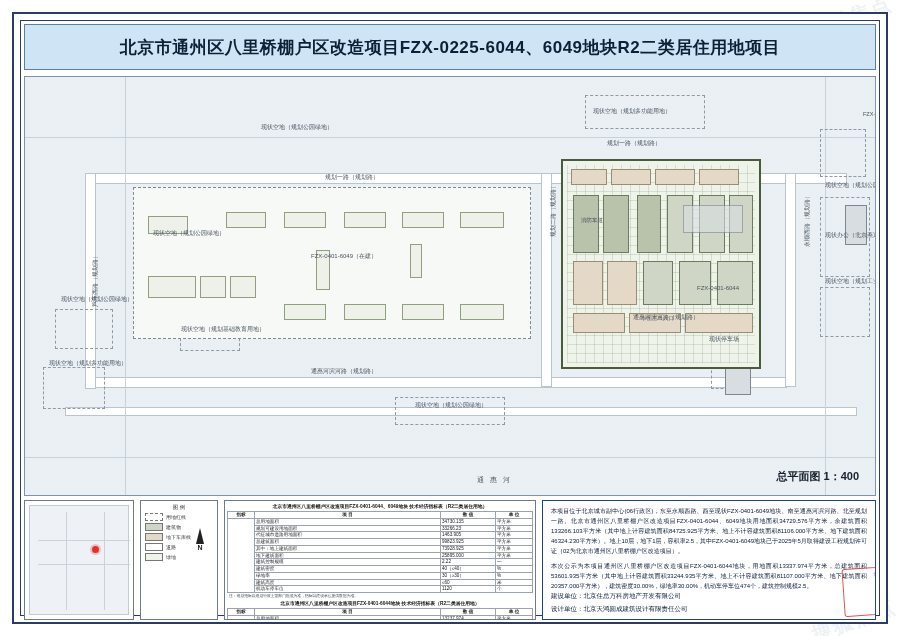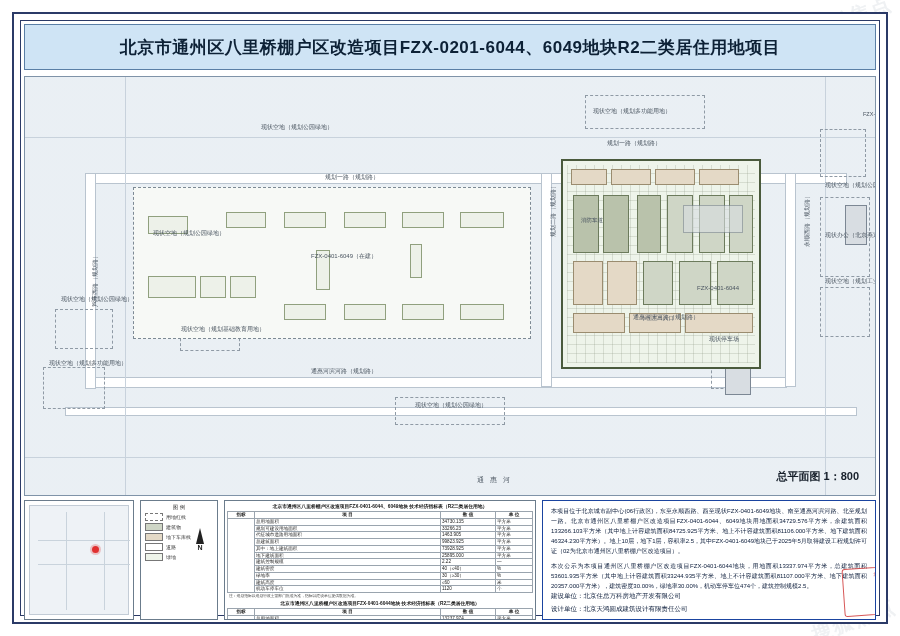--- a/index.html
+++ b/index.html
@@ -92,21 +92,21 @@
     <span>搜狐焦点</span>
   </div>
   <div class="wm wm-big" style="right:2px;bottom:2px;">
     <span>搜狐焦点</span>
   </div>
 
   <div class="frame">
     <div class="inner-frame"></div>
 
     <div class="banner">
-      <div class="banner-text">北京市通州区八里桥棚户区改造项目FZX-0201-6044、6049地块R2二类居住用地项目</div>
+      <div class="banner-text">北京市通州区八里桥棚户区改造项目FZX-0225-6044、6049地块R2二类居住用地项目</div>
     </div>
 
     <div class="map">
       <div class="mapbg"></div>
 
       <div class="road" style="left:60px;top:96px;width:760px;height:9px;"></div>
       <div class="road" style="left:60px;top:300px;width:700px;height:9px;"></div>
       <div class="road" style="left:516px;top:96px;width:9px;height:212px;"></div>
       <div class="road" style="left:760px;top:96px;width:9px;height:212px;"></div>
       <div class="road" style="left:60px;top:96px;width:9px;height:214px;"></div>
@@ -189,21 +189,21 @@
       <div class="lbl" style="left:286px;top:290px;">通惠河滨河路（规划路）</div>
       <div class="lbl" style="left:608px;top:236px;">通惠河滨河路（规划路）</div>
       <div class="lbl" style="left:390px;top:324px;">现状空地（规划公园绿地）</div>
       <div class="lbl rot" style="left:524px;top:160px;">规划二路（规划路）</div>
       <div class="lbl rot" style="left:778px;top:170px;">永顺西路（规划路）</div>
       <div class="lbl rot" style="left:66px;top:230px;">芦庄西路（规划路）</div>
       <div class="lbl sm" style="left:616px;top:238px;">小区主出入口</div>
       <div class="lbl sm" style="left:556px;top:140px;">消防车道</div>
       <div class="lbl" style="left:452px;top:398px;font-size:7px;letter-spacing:2px;">通  惠  河</div>
 
-      <div class="scalebar">总平面图  1：800</div>
+      <div class="scalebar">总平面图  1：400</div>
     </div>
 
     <div class="bottom">
 
       <div class="panel p-loc">
         <div class="loc-map">
           <div class="loc-line" style="left:8px;top:34px;width:92px;height:1px;"></div>
           <div class="loc-line" style="left:8px;top:58px;width:92px;height:1px;"></div>
           <div class="loc-line" style="left:36px;top:6px;width:1px;height:98px;"></div>
           <div class="loc-line" style="left:74px;top:6px;width:1px;height:98px;"></div>

